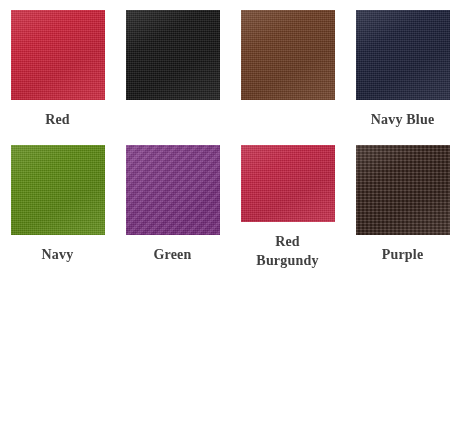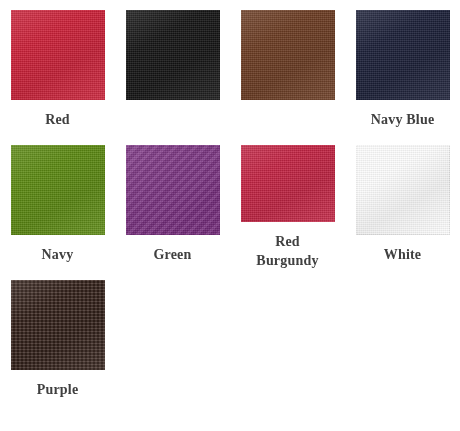--- a/index.html
+++ b/index.html
@@ -196,28 +196,20 @@
     <div class="swatch-cell">
       <div class="swatch-tile" style="background-color: rgb(196, 36, 68);">
         <div class="weave-h"></div>
         <div class="weave-v"></div>
         <div class="sheen"></div>
       </div>
       <div class="swatch-label">Red
 Burgundy</div>
     </div>
     <div class="swatch-cell">
-      <div class="swatch-tile pale" style="background-color: rgb(246, 246, 246);">
-        <div class="weave-h"></div>
-        <div class="weave-v"></div>
-        <div class="sheen"></div>
-      </div>
-      <div class="swatch-label">White</div>
-    </div>
-    <div class="swatch-cell">
       <div class="swatch-tile basket" style="background-color: rgb(61, 40, 32);">
         <div class="weave-h"></div>
         <div class="weave-v"></div>
         <div class="sheen"></div>
       </div>
       <div class="swatch-label">Purple</div>
     </div>
   </div>
 
 </body></html>

